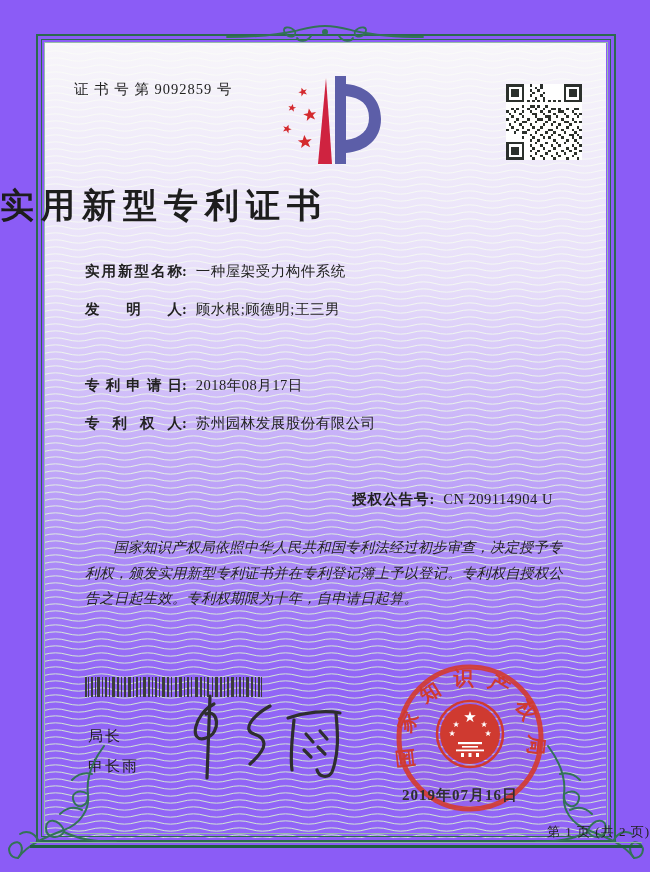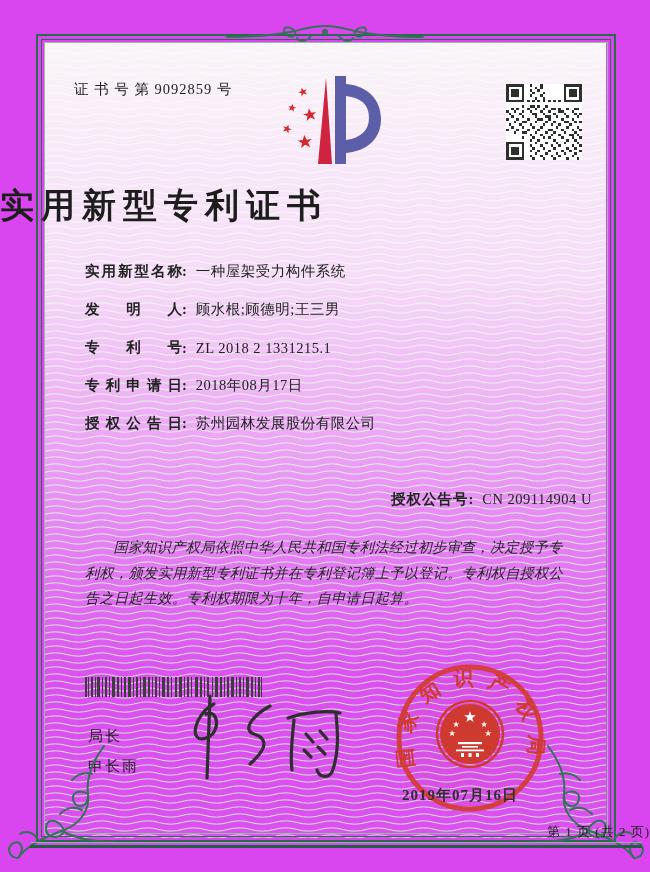--- a/index.html
+++ b/index.html
@@ -1,16 +1,16 @@
 <!DOCTYPE html>
 <html><head>
 <meta charset="utf-8">
 <style>
   html,body{margin:0;padding:0;background:#ffffff;}
-  .page{position:relative;width:650px;height:872px;background:#d946ef;
+  .page{position:relative;width:650px;height:872px;background:#8b5cf6;
         font-family:"Liberation Serif","DejaVu Serif",serif;color:#222;overflow:hidden;}
   
   .frame1{position:absolute;left:36px;top:34px;right:34px;bottom:30px;border:2px solid #2c6a4e;}
   .frame2{position:absolute;left:3px;top:3px;right:3px;bottom:3px;border:1px solid #2c6a4e;}
   .frame3{position:absolute;left:2px;top:2px;right:2px;bottom:2px;border:1px solid #96bda8;}
   
   .bgwaves{position:absolute;left:44px;top:42px;width:562px;height:796px;}
   .fade{position:absolute;left:44px;top:42px;width:562px;height:796px;
         background:linear-gradient(180deg,rgba(252,252,250,.96),rgba(252,252,250,.82) 30%,
         rgba(252,252,250,.45) 55%,rgba(252,252,250,.06) 80%);}
@@ -19,21 +19,21 @@
   .qr{position:absolute;left:506px;top:84px;}
   .title{position:absolute;left:0;right:0;top:183px;text-align:left;
          font-size:34px;font-weight:bold;letter-spacing:7px;color:#1d1d1d;}
   .frow{position:absolute;left:85px;font-size:14.5px;white-space:nowrap;}
   .flabel{display:inline-block;width:97px;text-align:justify;text-align-last:justify;
           font-weight:600;vertical-align:bottom;}
   .fcolon{font-weight:600;margin-right:9px;}
   .fval{letter-spacing:.5px;}
   .r0{top:262px}.r1{top:300px}.r2{top:338px}.r3{top:376px}.r4{top:414px}.r5{top:452px}.r6{top:490px}
   .frow7b{position:absolute;left:352px;top:490px;font-size:14.5px;white-space:nowrap;}
-  .flabel2{font-weight:600;letter-spacing:1px;margin-left:39px;}
+  .flabel2{font-weight:600;letter-spacing:1px;}
   .paras{position:absolute;left:77px;top:527px;width:500px;font-size:14.2px;
          line-height:25.5px;font-style:italic;letter-spacing:.3px;color:#242424;}
   .paras p{margin:8px;text-indent:2em;}
   .barcode{position:absolute;left:85px;top:677px;}
   .signer-title{position:absolute;left:88px;top:727px;font-size:15px;letter-spacing:2px;text-align:right;}
   .signer-name{position:absolute;left:88px;top:757px;font-size:15px;letter-spacing:2px;}
   .signature{position:absolute;left:180px;top:690px;}
   .seal{position:absolute;left:392px;top:660px;}
   .seal-date{position:absolute;left:402px;top:786px;font-size:15px;color:#2f2f2f;
              letter-spacing:1px;font-weight:600;}
@@ -128,28 +128,25 @@
   </svg>
 
   <div class="title">实用新型专利证书</div>
 
   <div class="frow r0">
     <span class="flabel">实用新型名称</span><span class="fcolon">:</span><span class="fval">一种屋架受力构件系统</span>
   </div>
   <div class="frow r1">
     <span class="flabel">发明人</span><span class="fcolon">:</span><span class="fval">顾水根;顾德明;王三男</span>
   </div>
-  <div class="frow r2">
-    <span class="flabel">专利号</span><span class="fcolon">:</span><span class="fval">ZL 2018 2 1331215.1</span>
-  </div>
   <div class="frow r3">
     <span class="flabel">专利申请日</span><span class="fcolon">:</span><span class="fval">2018年08月17日</span>
   </div>
   <div class="frow r4">
-    <span class="flabel">授权公告日</span><span class="fcolon">:</span><span class="fval">苏州园林发展股份有限公司</span>
+    <span class="flabel">专利权人</span><span class="fcolon">:</span><span class="fval">苏州园林发展股份有限公司</span>
   </div>
   <div class="frow7b">
     <span class="flabel2">授权公告号</span><span class="fcolon">:</span><span class="fval">CN 209114904 U</span>
   </div>
 
   <div class="paras">
     <p>国家知识产权局依照中华人民共和国专利法经过初步审查，决定授予专利权，颁发实用新型专利证书并在专利登记簿上予以登记。专利权自授权公告之日起生效。专利权期限为十年，自申请日起算。</p>
   </div>
 
   <svg class="barcode" width="178" height="20" viewBox="0 0 178 20" shape-rendering="crispEdges">

